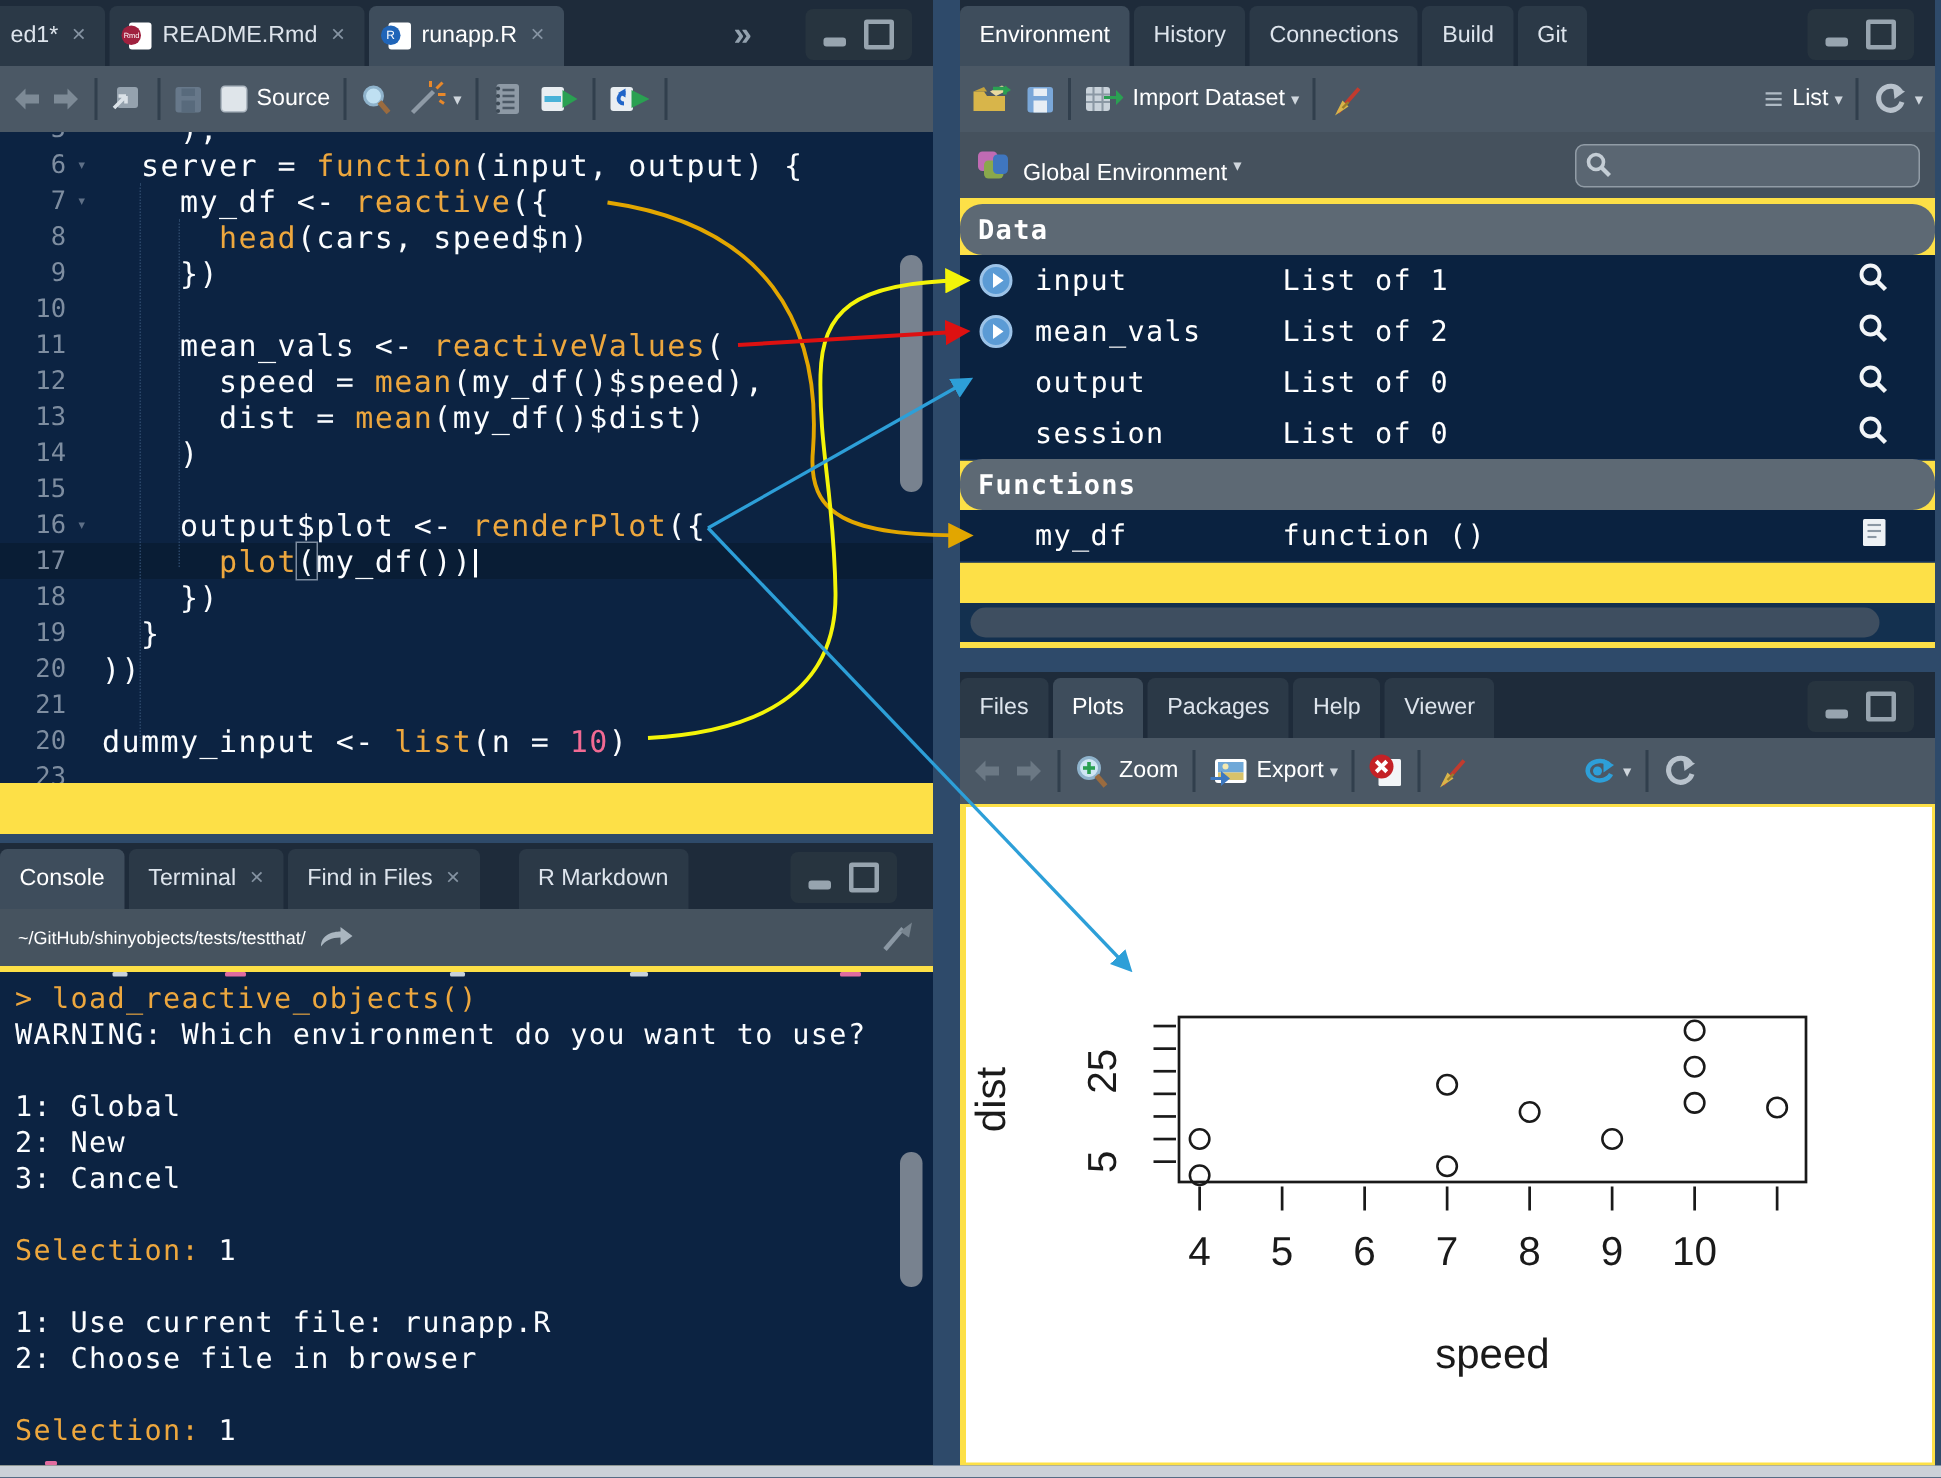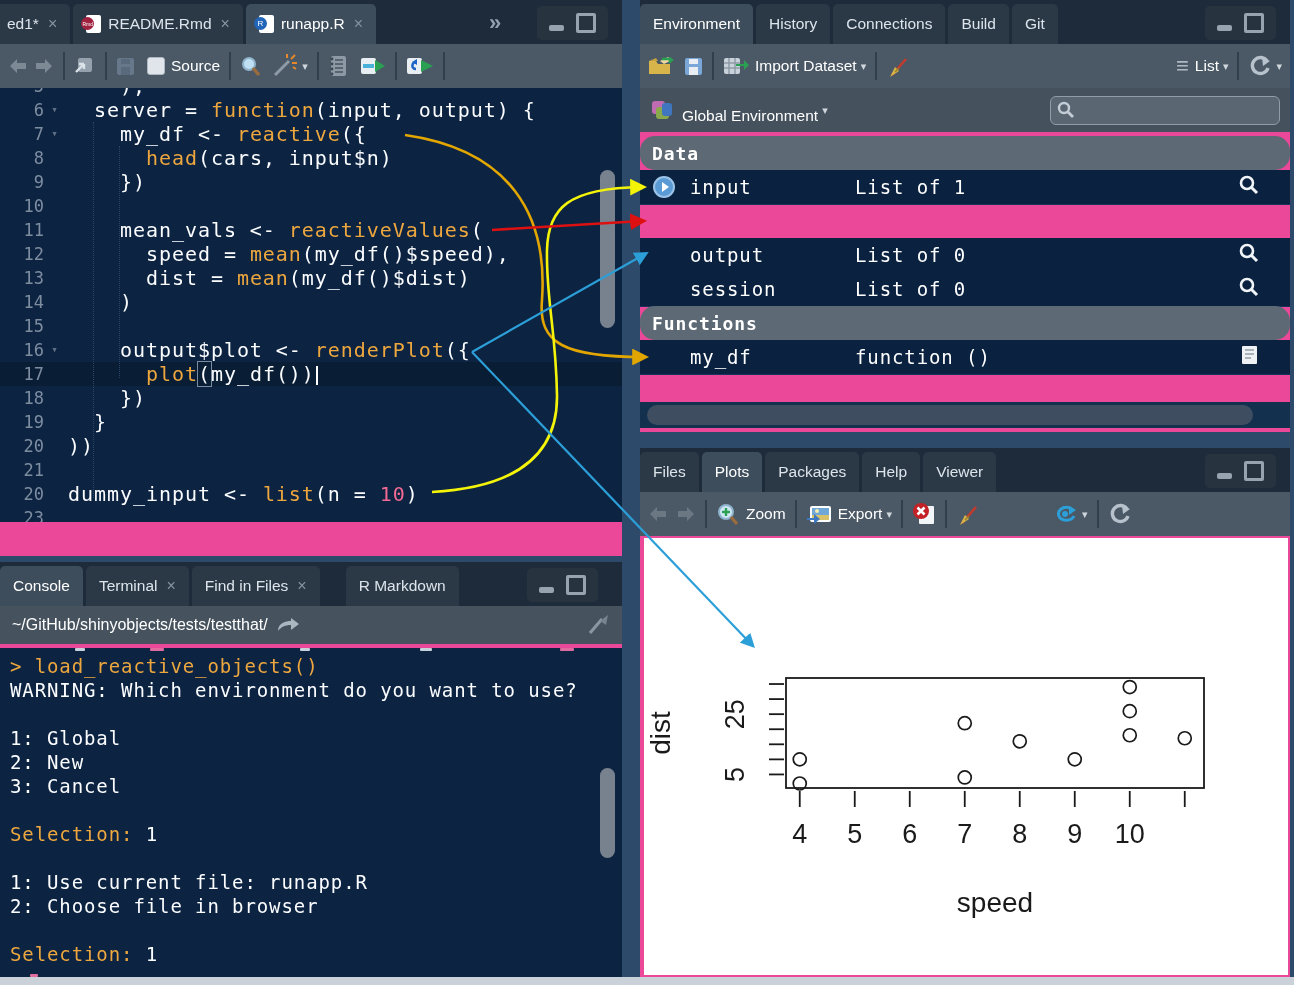--- a/index.html
+++ b/index.html
@@ -1,18 +1,18 @@
 <!DOCTYPE html>
 <html><head>
 <meta charset="utf-8">
 <style>
   html,body{margin:0;padding:0;background:#2e4a6a;width:1294px;height:985px;overflow:hidden;
     font-family:"Liberation Sans",sans-serif;-webkit-font-smoothing:antialiased;}
   #app{position:relative;width:1294px;height:985px;}
-  .pane{position:absolute;background:#ec4899;}
+  .pane{position:absolute;background:#fde047;}
   
   .tabbar{position:absolute;left:0;right:0;top:0;height:44px;background:#1e2b3a;display:flex;align-items:flex-end;}
   .tab{height:40px;display:flex;align-items:center;gap:7px;padding:0 13px;margin-right:3px;
        background:#2b3947;color:#dde4ec;font-size:15.5px;border-radius:5px 5px 0 0;white-space:nowrap;}
   .tab.active{background:#3e4d5c;color:#fff;}
   .close{color:#8593a2;font-size:16px;margin-left:2px;}
   .winbtns{position:absolute;top:6px;height:34px;display:flex;align-items:center;gap:12px;background:#27343f;border-radius:5px;padding:0 12px;}
   .minbtn{width:15px;height:6px;background:#97a4af;border-radius:2px;margin-top:10px;}
   .maxbtn{width:14px;height:14px;border:3px solid #97a4af;border-radius:2px;}
   .chev{color:#93a1ae;font-size:22px;font-weight:bold;letter-spacing:-2px;}
@@ -40,21 +40,21 @@
   .scrollthumb{position:absolute;width:15px;border-radius:8px;background:#78828f;}
   
   .statusbar{position:absolute;left:0;right:0;bottom:0;height:34px;background:#2f3e4e;color:#fff;
     display:flex;align-items:center;font-size:15.5px;padding:0 10px;}
   .fbadge{width:21px;height:21px;background:#2499c6;color:#fff;border-radius:3px;display:flex;align-items:center;justify-content:center;
     font-family:"Liberation Serif",serif;font-style:italic;font-weight:bold;font-size:16px;margin:0 8px 0 55px;}
   .updown{display:inline-flex;flex-direction:column;gap:2px;margin-left:8px;}
   .updown i{width:0;height:0;border-left:5px solid transparent;border-right:5px solid transparent;}
   .updown .u{border-bottom:6px solid #93a1ae;} .updown .d{border-top:6px solid #93a1ae;}
   .dirbar{position:absolute;left:0;right:0;height:38px;background:#46535f;color:#fff;display:flex;align-items:center;
-    font-size:16px;padding:0 12px;}
+    font-size:12px;padding:0 12px;}
   
   .envhdr{position:absolute;left:0;right:0;height:34px;background:#5d6974;color:#fff;display:flex;align-items:center;
     font-family:"DejaVu Sans Mono",monospace;font-weight:bold;font-size:18px;letter-spacing:.9px;padding-left:12px;border-radius:15px;}
   .envrow{position:absolute;left:0;right:0;height:34px;background:#0a2240;border-bottom:1px solid #16345c;
     display:flex;align-items:center;color:#fff;font-family:"DejaVu Sans Mono",monospace;font-size:19px;letter-spacing:.9px;}
   .envrow .nm{position:absolute;left:50px;} .envrow .val{position:absolute;left:215px;}
   .envrow .act{position:absolute;right:30px;}
   .playic{position:absolute;left:12px;top:5px;}
   
   .plotwhite{position:absolute;background:#fff;}
@@ -175,21 +175,21 @@
           </svg>
         </span>
       <div class="tsep"></div>
     </div>
 
     <div class="codewrap" style="left:0;top:88px;width:622px;height:434px;">
       <div id="code-lines">
           <div class="code-line" style="top: -14px;"><div class="gut">5</div><div class="fold"></div><div class="codetext"><span class="w">    ),</span></div></div>
           <div class="code-line" style="top: 10px;"><div class="gut">6</div><div class="fold">▾</div><div class="codetext"><span class="w">  server = </span><span class="o">function</span><span class="w">(input, output) {</span></div></div>
           <div class="code-line" style="top: 34px;"><div class="gut">7</div><div class="fold">▾</div><div class="codetext"><span class="w">    my_df &lt;- </span><span class="o">reactive</span><span class="w">({</span></div></div>
-          <div class="code-line" style="top: 58px;"><div class="gut">8</div><div class="fold"></div><div class="codetext"><span class="w">      </span><span class="o">head</span><span class="w">(cars, input$n)</span></div></div>
+          <div class="code-line" style="top: 58px;"><div class="gut">8</div><div class="fold"></div><div class="codetext"><span class="w">      </span><span class="o">head</span><span class="w">(cars, speed$n)</span></div></div>
           <div class="code-line" style="top: 82px;"><div class="gut">9</div><div class="fold"></div><div class="codetext"><span class="w">    })</span></div></div>
           <div class="code-line" style="top: 106px;"><div class="gut">10</div><div class="fold"></div><div class="codetext"></div></div>
           <div class="code-line" style="top: 130px;"><div class="gut">11</div><div class="fold"></div><div class="codetext"><span class="w">    mean_vals &lt;- </span><span class="o">reactiveValues</span><span class="w">(</span></div></div>
           <div class="code-line" style="top: 154px;"><div class="gut">12</div><div class="fold"></div><div class="codetext"><span class="w">      speed = </span><span class="o">mean</span><span class="w">(my_df()$speed),</span></div></div>
           <div class="code-line" style="top: 178px;"><div class="gut">13</div><div class="fold"></div><div class="codetext"><span class="w">      dist = </span><span class="o">mean</span><span class="w">(my_df()$dist)</span></div></div>
           <div class="code-line" style="top: 202px;"><div class="gut">14</div><div class="fold"></div><div class="codetext"><span class="w">    )</span></div></div>
           <div class="code-line" style="top: 226px;"><div class="gut">15</div><div class="fold"></div><div class="codetext"></div></div>
           <div class="code-line" style="top: 250px;"><div class="gut">16</div><div class="fold">▾</div><div class="codetext"><span class="w">    output$plot &lt;- </span><span class="o">renderPlot</span><span class="w">({</span></div></div>
           <div class="code-line current" style="top: 274px;"><div class="gut">17</div><div class="fold"></div><div class="codetext"><span class="w">      </span><span class="o">plot</span><span class="sel">(</span><span class="w">my_df())</span><span class="cursor"></span></div></div>
           <div class="code-line" style="top: 298px;"><div class="gut">18</div><div class="fold"></div><div class="codetext"><span class="w">    })</span></div></div>
@@ -361,20 +361,32 @@
     </div>
     <div id="env-rows" style="position:absolute;left:0;top:0;width:650px;height:432px;">
         <div class="envhdr" style="top: 136px;">Data</div>
         <div class="envrow" style="top: 170px;">
           <div class="playic"><svg width="24" height="24">
               <circle cx="12" cy="12" r="10" fill="#5b9bd5" stroke="#9cc3e8" stroke-width="2"></circle>
               <path d="M10 7 L17 12 L10 17 Z" fill="#fff"></path>
             </svg></div>
           <div class="nm">input</div>
           <div class="val">List of 1</div>
+          <div class="act"><svg width="22" height="22">
+              <circle cx="9" cy="9" r="6" fill="none" stroke="#f2f5f8" stroke-width="2.6"></circle>
+              <line x1="13" y1="13" x2="19" y2="19" stroke="#f2f5f8" stroke-width="3"></line>
+            </svg></div>
+        </div>
+        <div class="envrow" style="top: 204px;">
+          <div class="playic"><svg width="24" height="24">
+              <circle cx="12" cy="12" r="10" fill="#5b9bd5" stroke="#9cc3e8" stroke-width="2"></circle>
+              <path d="M10 7 L17 12 L10 17 Z" fill="#fff"></path>
+            </svg></div>
+          <div class="nm">mean_vals</div>
+          <div class="val">List of 2</div>
           <div class="act"><svg width="22" height="22">
               <circle cx="9" cy="9" r="6" fill="none" stroke="#f2f5f8" stroke-width="2.6"></circle>
               <line x1="13" y1="13" x2="19" y2="19" stroke="#f2f5f8" stroke-width="3"></line>
             </svg></div>
         </div>
         <div class="envrow" style="top: 238px;">
           <div class="nm">output</div>
           <div class="val">List of 0</div>
           <div class="act"><svg width="22" height="22">
               <circle cx="9" cy="9" r="6" fill="none" stroke="#f2f5f8" stroke-width="2.6"></circle>

